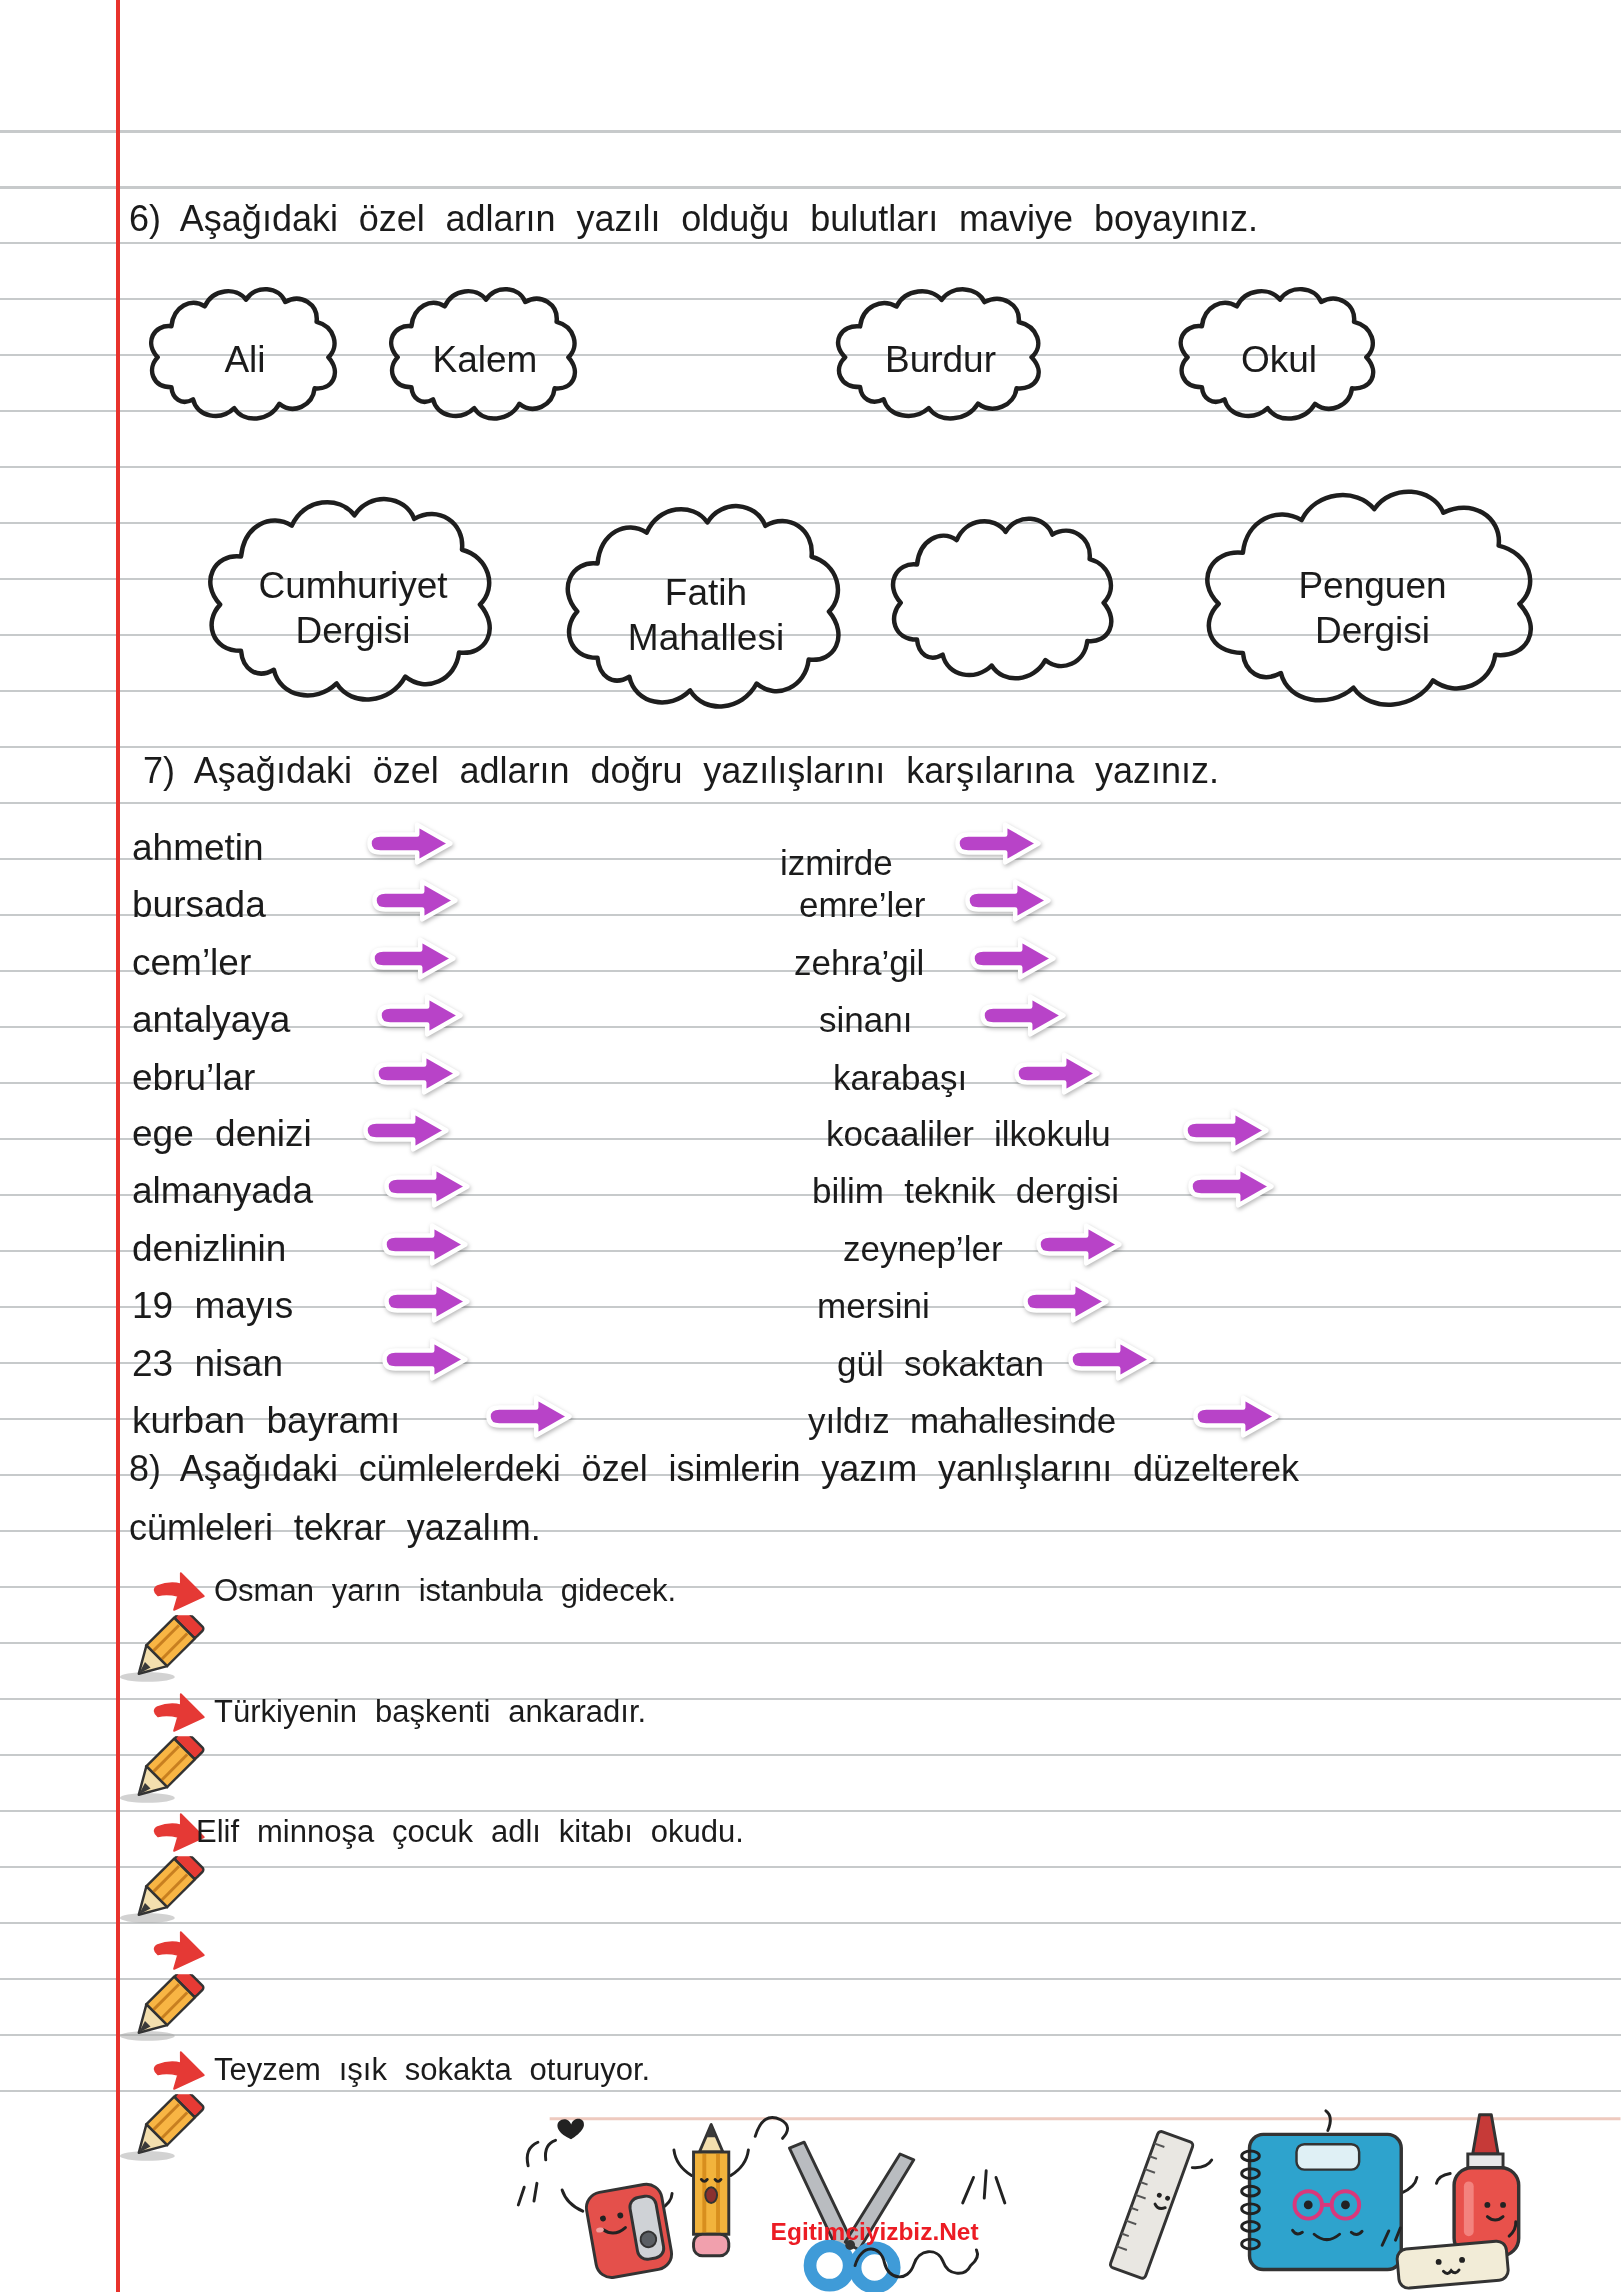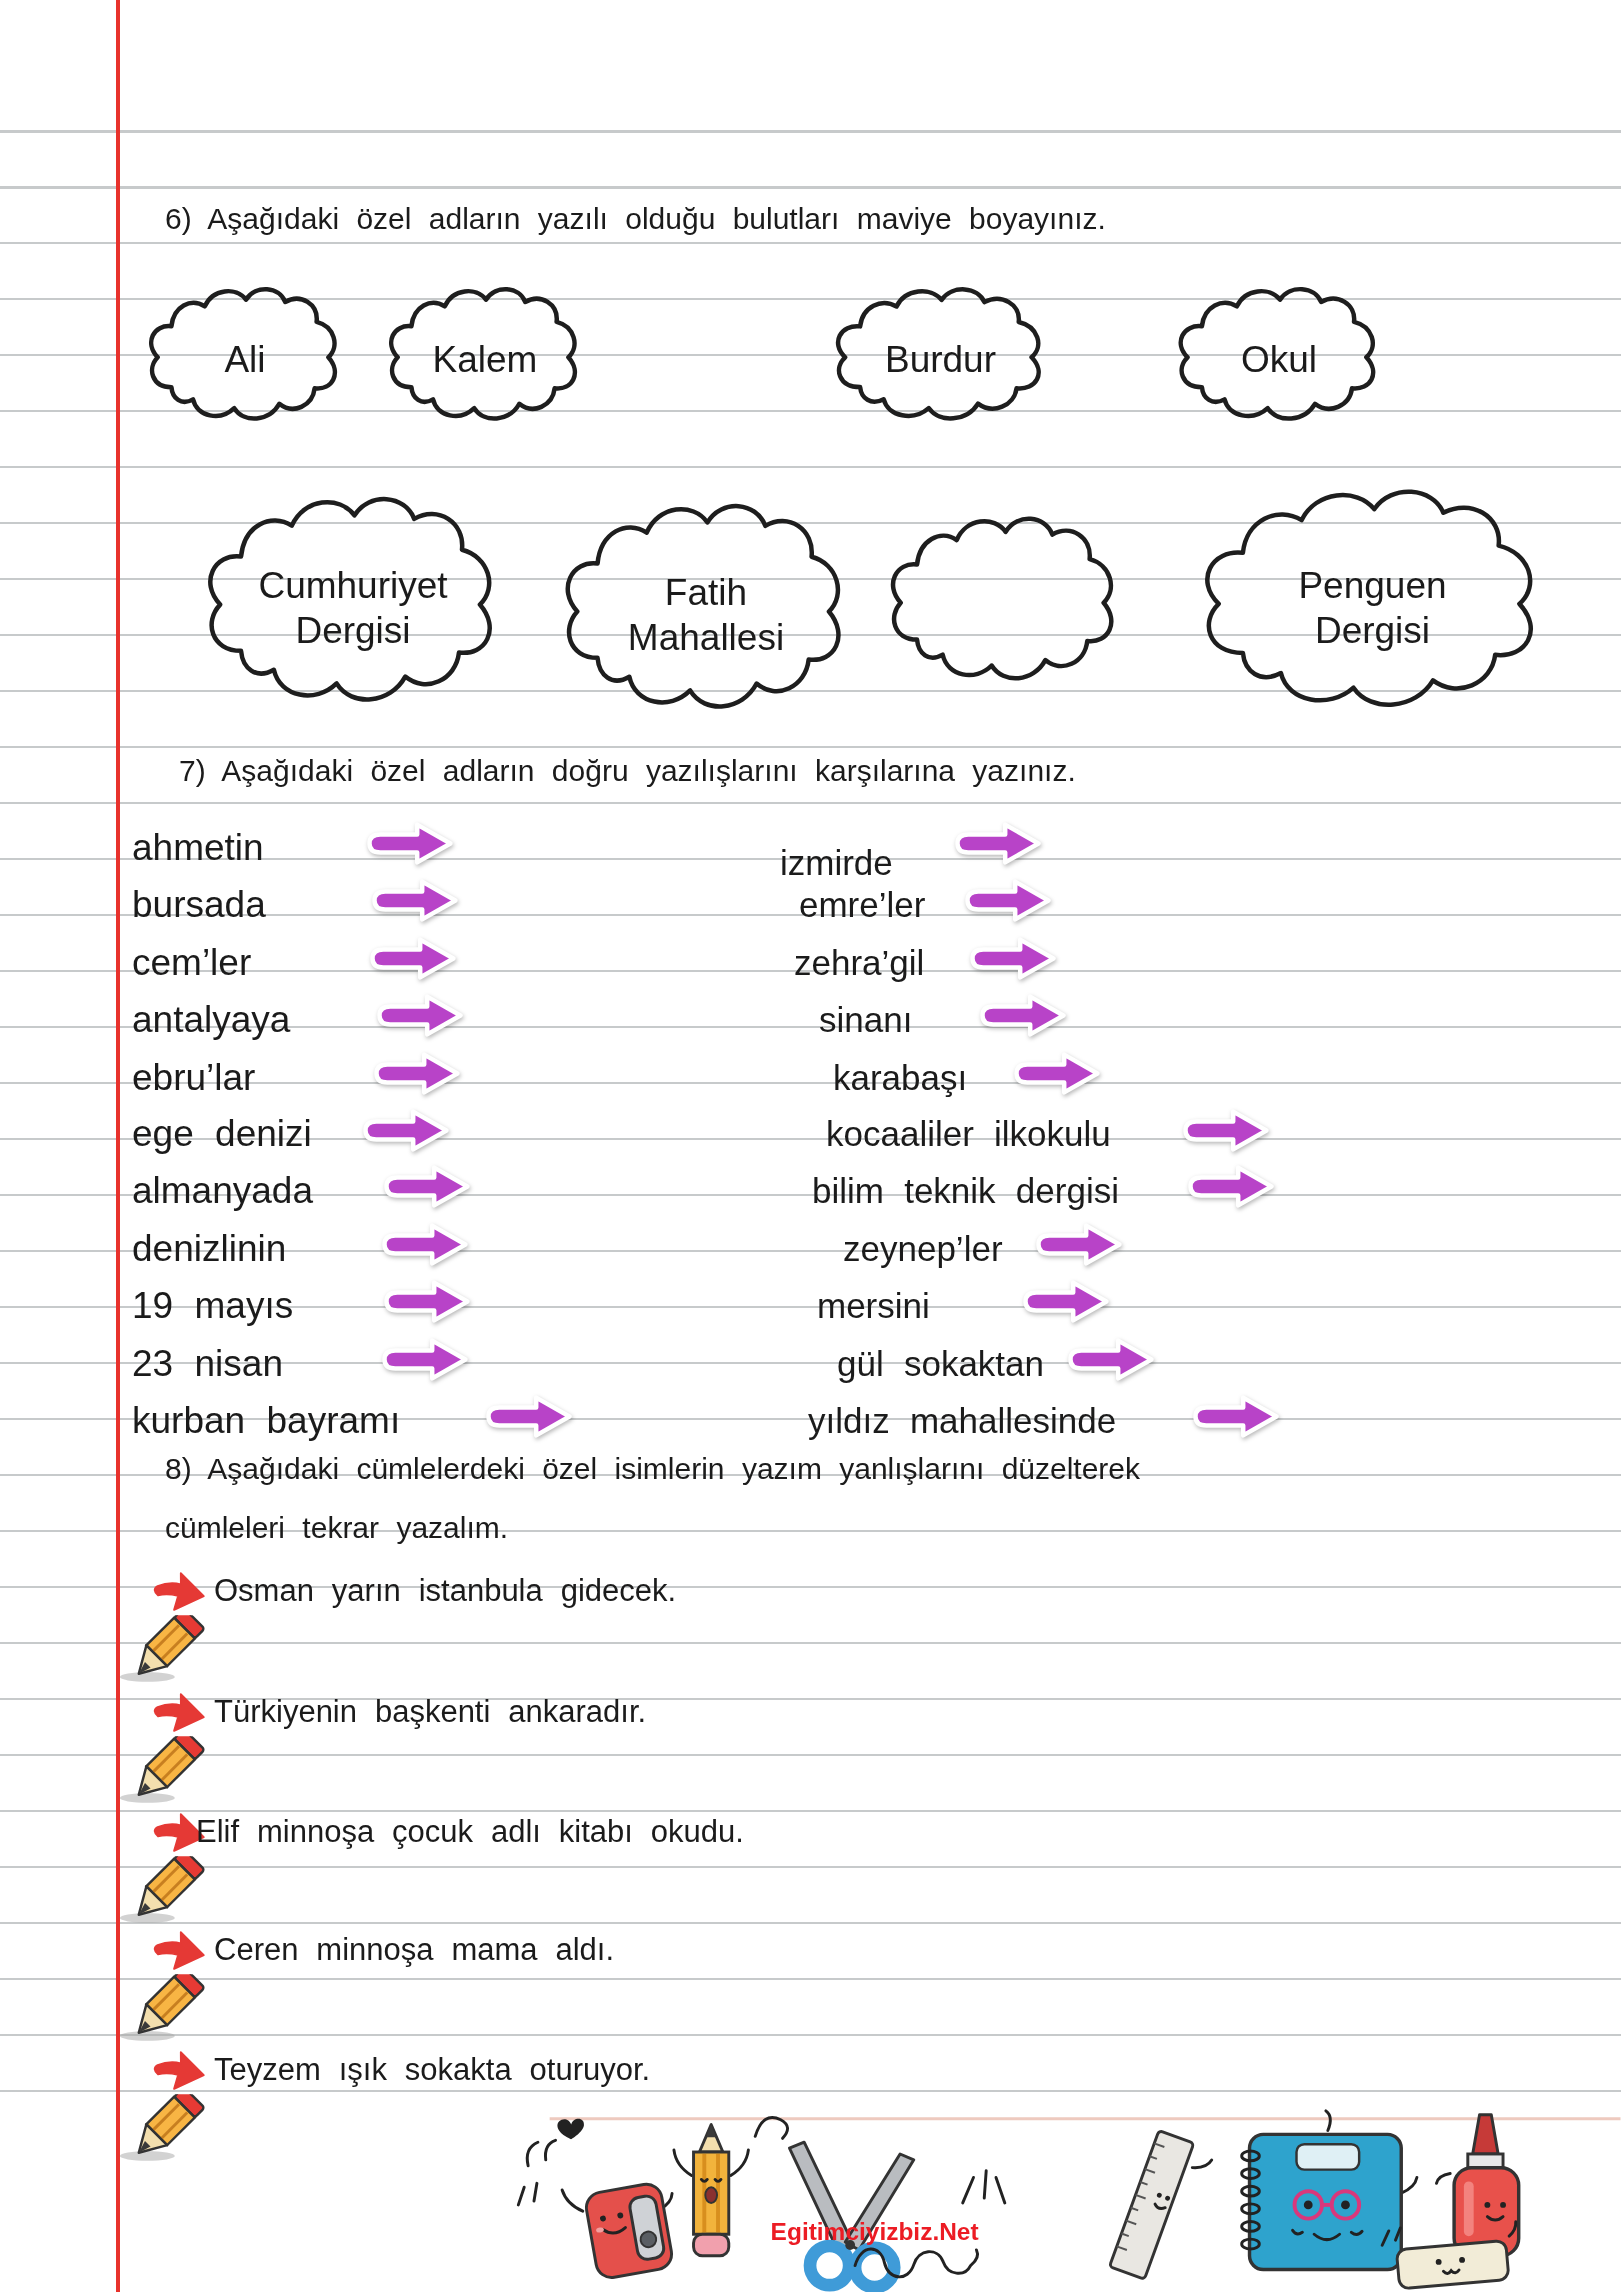--- a/index.html
+++ b/index.html
@@ -7,21 +7,21 @@
     position:relative; width:1621px; height:2293px; margin:0 auto;
     background:#ffffff; overflow:hidden;
     font-family:"Liberation Sans","DejaVu Sans",sans-serif;
     color:#1b1b1b;
   }
   .ruled-lines {
     position:absolute; left:0; top:130px; width:100%; height:1976px;
     background:repeating-linear-gradient(to bottom,#c7cacb 0px,#c7cacb 2.5px,transparent 2.5px,transparent 56px);
   }
   .margin-line { position:absolute; left:116px; top:0; width:3.9px; height:100%; background:#e8322c; }
-  .qtitle { position:absolute; font-size:30px; line-height:45px; white-space:nowrap; word-spacing:0.3em;margin-left:36px; }
+  .qtitle { position:absolute; font-size:36px; line-height:45px; white-space:nowrap; word-spacing:0.3em; }
   .cloud { position:absolute; }
   .cloud-label {
     position:absolute; display:flex; flex-direction:column; align-items:center; justify-content:center;
     font-size:37px; line-height:45px; text-align:center; word-spacing:0.2em;
   }
   .cloud-label span { display:block; }
   .w7 { position:absolute; font-size:37px; line-height:45px; white-space:nowrap; word-spacing:0.3em; }
   .w7r { font-size:35px; }
   .parrow { position:absolute; width:90px; height:49px; filter:drop-shadow(1px 2px 2px rgba(0,0,0,0.28)); }
   .rarrow { position:absolute; width:59px; height:49px; transform:rotate(9deg); }
@@ -236,21 +236,20 @@
       <use href="#sym-rarrow"></use>
     </svg>
   <div class="sentence" style="left:196px;top:1807px;">Elif minnoşa çocuk adlı kitabı okudu.</div>
   <svg class="pencil" style="left:116px;top:1856px;" viewBox="0 0 96 70" width="94" height="69">
       <use href="#sym-pencil"></use>
     </svg>
 
   <svg class="rarrow" style="left:151px;top:1927px;" viewBox="0 0 60 50" width="59" height="49">
       <use href="#sym-rarrow"></use>
     </svg>
-  <div class="sentence" style="left:214px;top:1925px;">Ceren minnoşa mama aldı.</div>
   <svg class="pencil" style="left:116px;top:1974px;" viewBox="0 0 96 70" width="94" height="69">
       <use href="#sym-pencil"></use>
     </svg>
 
   <svg class="rarrow" style="left:151px;top:2047px;" viewBox="0 0 60 50" width="59" height="49">
       <use href="#sym-rarrow"></use>
     </svg>
   <div class="sentence" style="left:214px;top:2045px;">Teyzem ışık sokakta oturuyor.</div>
   <svg class="pencil" style="left:116px;top:2094px;" viewBox="0 0 96 70" width="94" height="69">
       <use href="#sym-pencil"></use>

